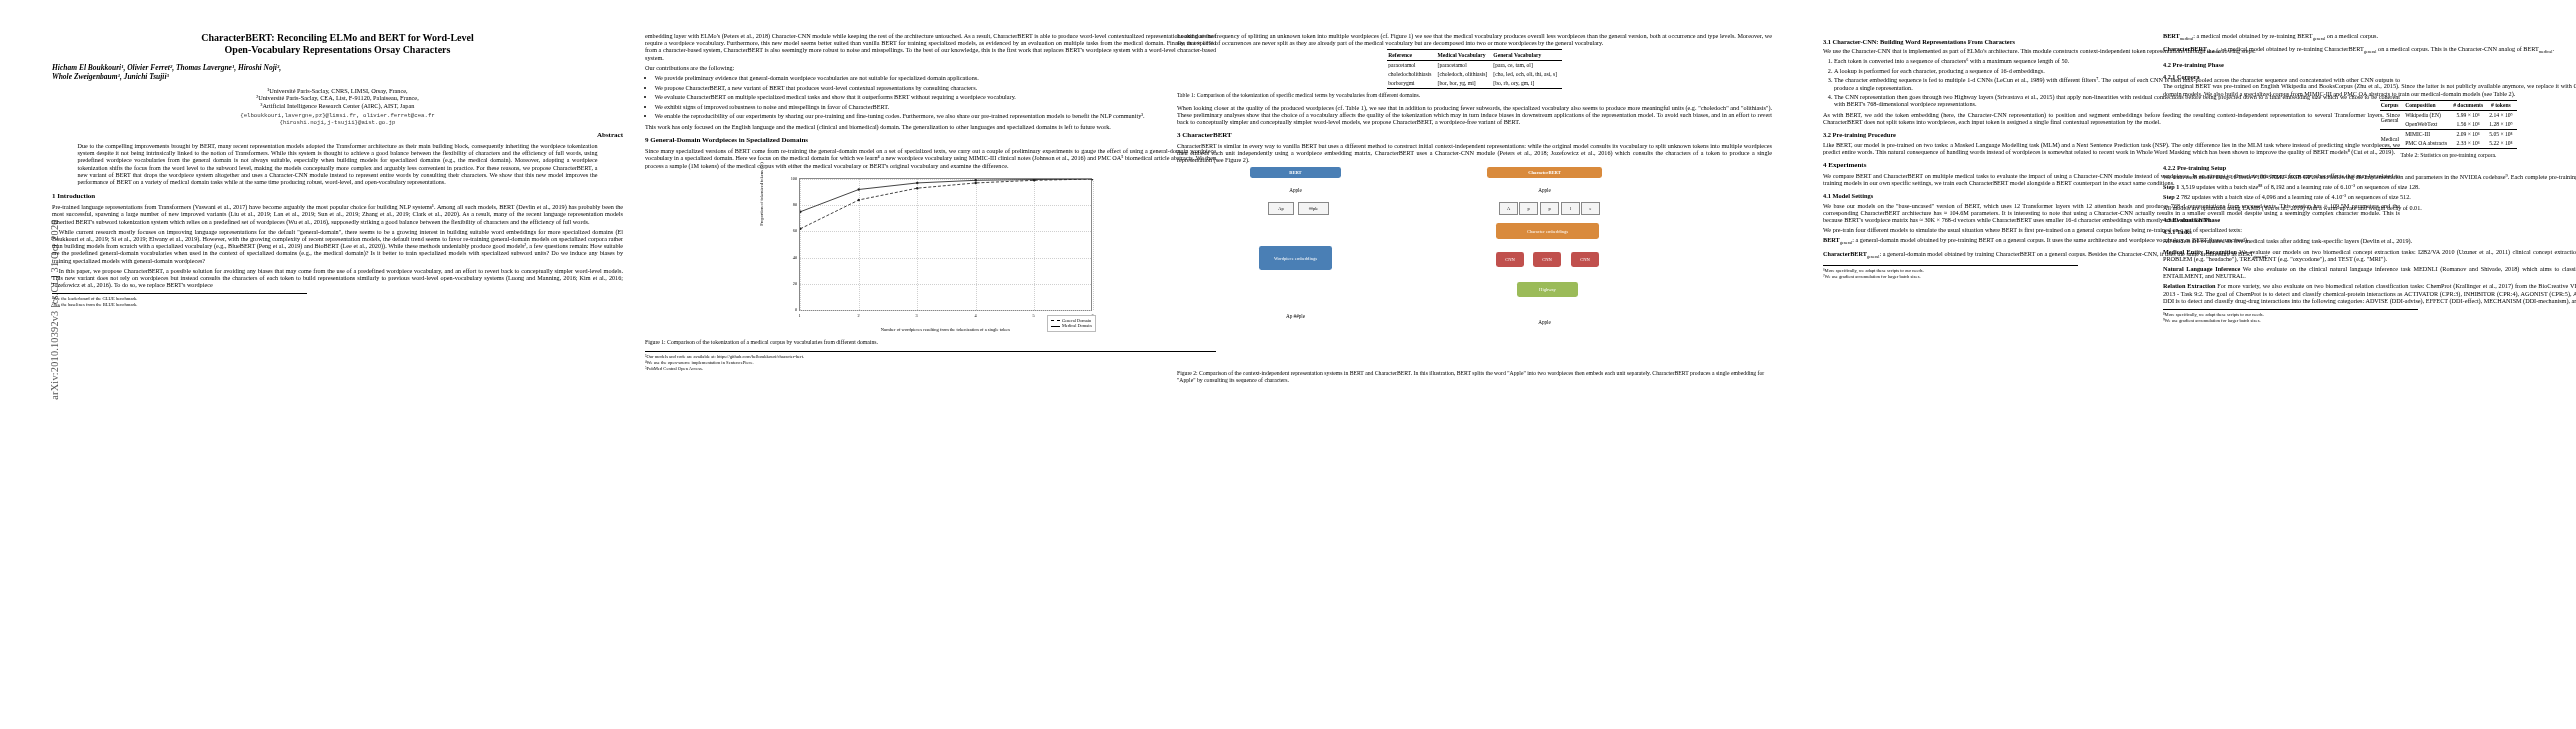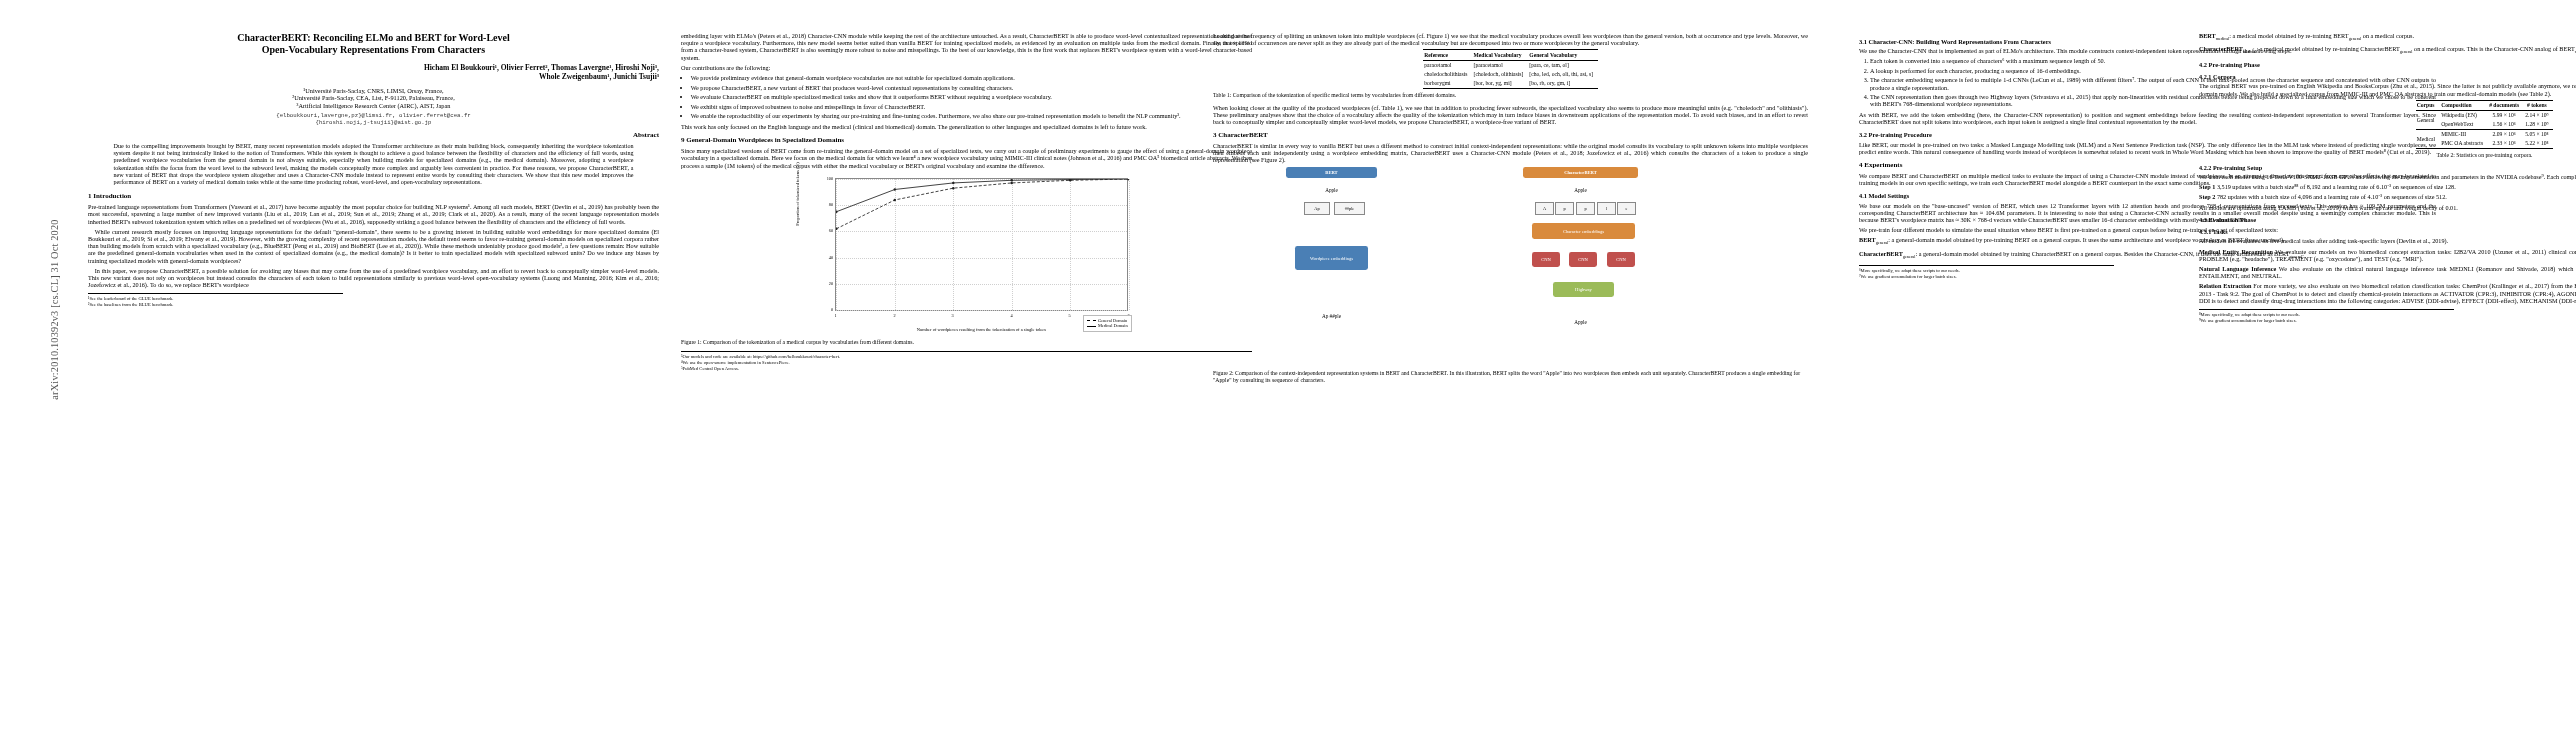--- a/index.html
+++ b/index.html
@@ -1,27 +1,27 @@
 <!DOCTYPE html>
 <html style="font-size:9.7px"><head>
 <meta charset="utf-8">
 <style>
   html,body{margin:0;padding:0;background:#fff;}
   body{width:2576px;height:729px;font-family:"Liberation Serif",serif;color:#000;overflow:hidden;}
   .page{position:relative;width:2576px;height:729px;background:#fff;}
   .arxiv-stamp{position:absolute;left:-73px;top:304px;width:255px;transform:rotate(-90deg);transform-origin:center center;
     font-family:"Liberation Serif",serif;font-size:10.3px;color:#555;letter-spacing:0.2px;text-align:center;white-space:nowrap;}
-  .col{position:absolute;top:32px;width:571px;font-size:6.2px;line-height:7.2px;text-align:justify;margin-left:36px;}
+  .col{position:absolute;top:32px;width:571px;font-size:6.2px;line-height:7.2px;text-align:justify;}
   .c1{left:52px;}
   .c2{left:645px;}
   .c3{left:1177px;width:595px;}
   .c4{left:1823px;width:577px;}
   .c5{left:2163px;}
   .title{font-size:10px;font-weight:bold;text-align:center;line-height:12px;margin:0 0 7.3px 0;}
-  .authors{font-size:7.5px;font-weight:bold;text-align:right;line-height:9px;margin:0 0 5.5px 0;}
+  .authors{font-size:7.5px;font-weight:bold;text-align:left;line-height:9px;margin:0 0 5.5px 0;font-style:italic;}
   .affil{font-size:6.3px;text-align:center;line-height:7.5px;margin:0 0 2.4px 0;}
   .emails{font-family:"Liberation Mono",monospace;font-size:5.7px;text-align:center;line-height:7.3px;color:#333;margin:0 0 6px 0;}
   .abs-h{font-size:7px;font-weight:bold;text-align:right;margin:3.6px 0 3.6px 0;}
   .abs{margin:0 25.5px 6px 25.5px;font-size:6.1px;line-height:7.2px;text-align:justify;}
   .sec{font-size:7px;font-weight:bold;margin:6.7px 0 3px 0;text-align:left;}
   .subsec{font-size:6.4px;font-weight:bold;margin:5.5px 0 2.4px 0;text-align:left;}
   .subsubsec{font-size:6.2px;font-weight:bold;margin:4.9px 0 1.8px 0;text-align:left;}
   p{margin:0 0 3px 0;}
   .ind{text-indent:6.7px;}
   ul.bul{margin:2.4px 0 3.6px 0;padding-left:9.7px;}
@@ -63,21 +63,21 @@
 </head>
 <body>
 
 <div class="page">
 
   <div class="arxiv-stamp">arXiv:2010.10392v3  [cs.CL]  31 Oct 2020</div>
 
   <div class="col c1">
     <div class="title">
       <span>CharacterBERT: Reconciling ELMo and BERT for Word-Level</span><br>
-      <span>Open-Vocabulary Representations From Characters</span>
+      <span>Open-Vocabulary Representations Orsay Characters</span>
     </div>
     <div class="authors">
       <span>Hicham El Boukkouri¹, Olivier Ferret², Thomas Lavergne¹, Hiroshi Noji³,</span><br>
       <span>Whole Zweigenbaum¹, Junichi Tsujii³</span>
     </div>
     <div class="affil">
       <div>¹Université Paris-Saclay, CNRS, LIMSI, Orsay, France,</div>
       <div>²Université Paris-Saclay, CEA, List, F-91120, Palaiseau, France,</div>
       <div>³Artificial Intelligence Research Center (AIRC), AIST, Japan</div>
     </div>

